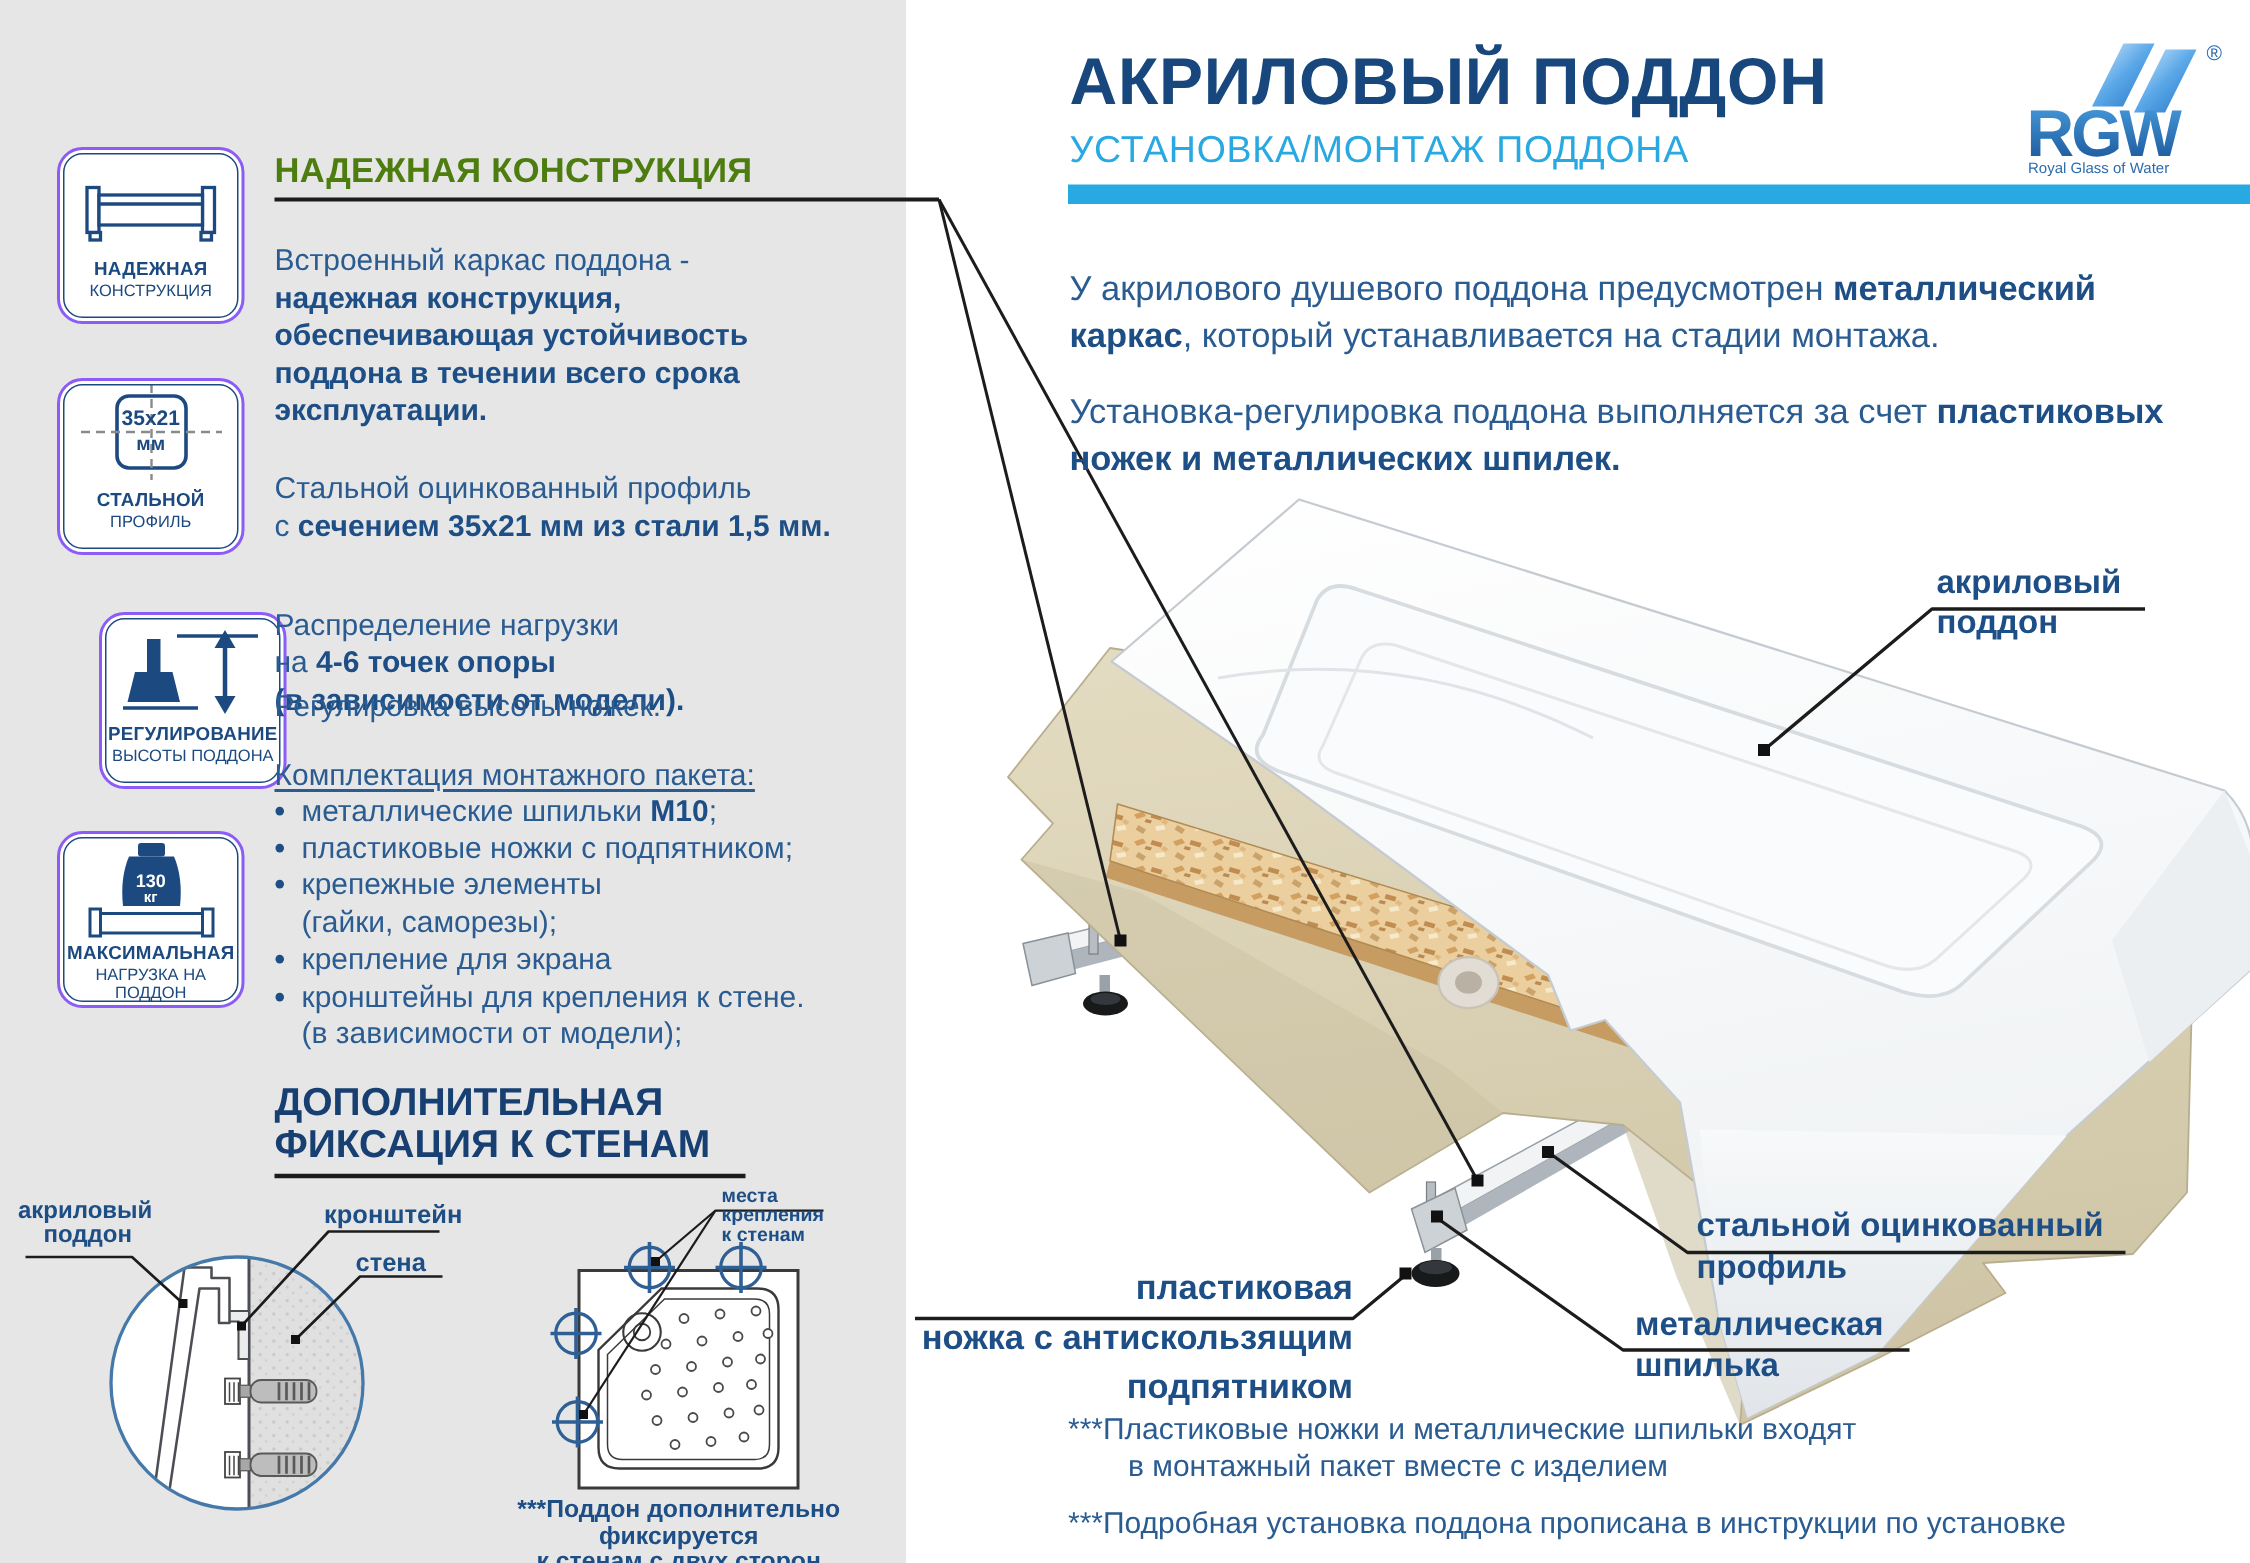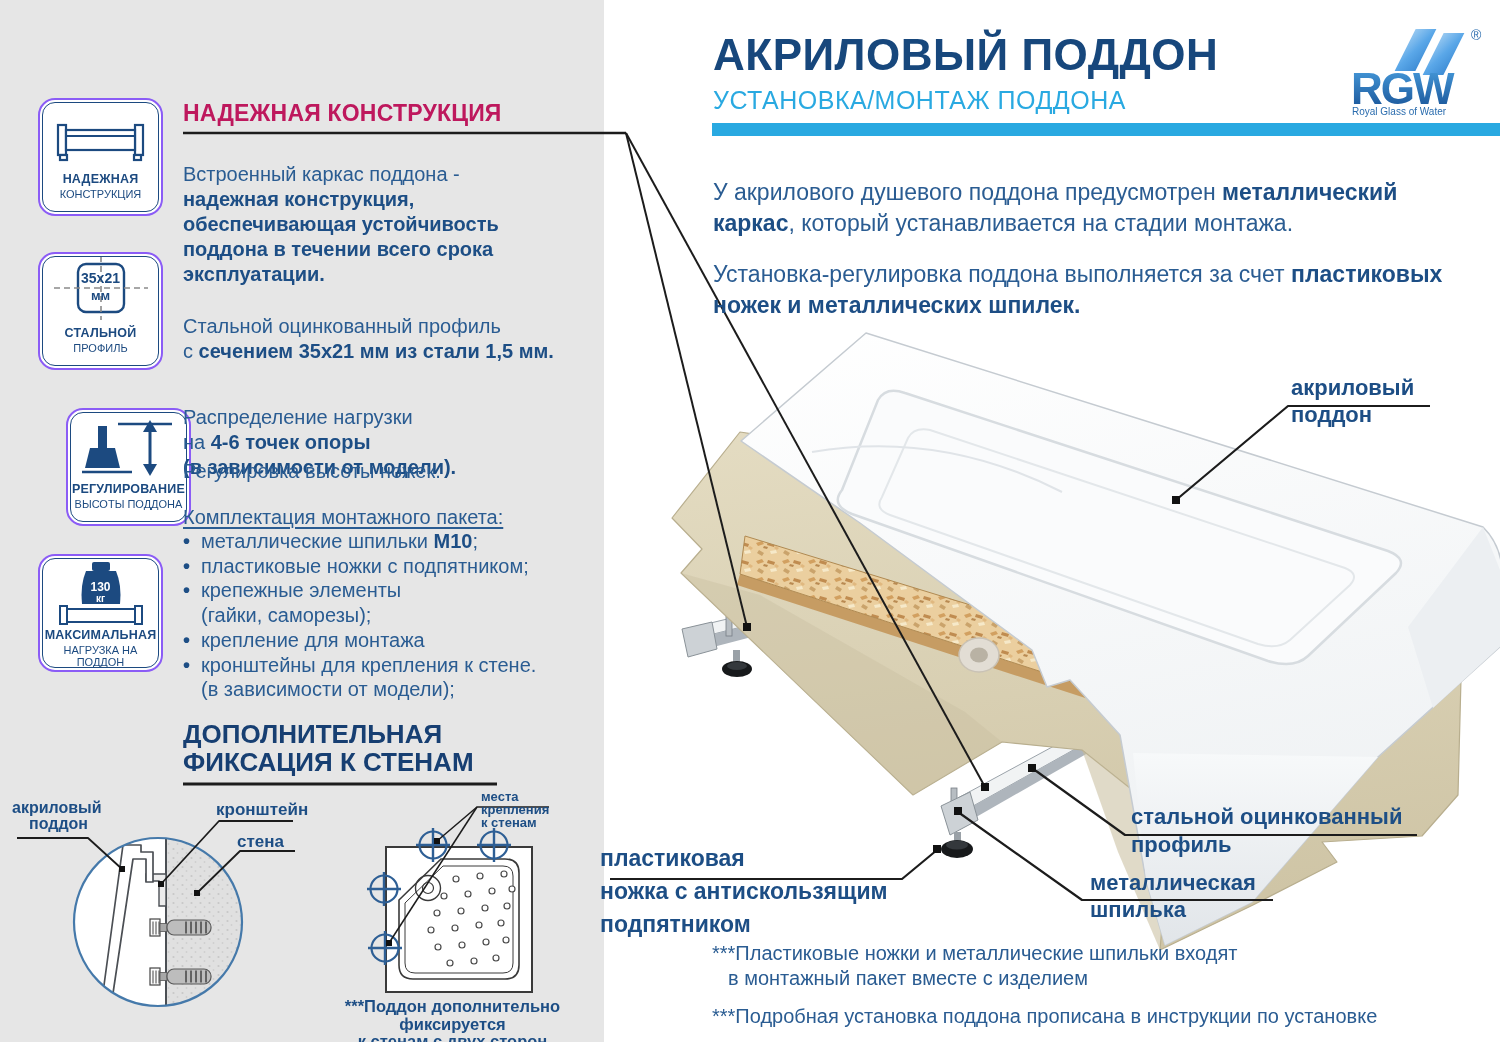--- a/index.html
+++ b/index.html
@@ -11,43 +11,43 @@
   svg.overlay{left:0;top:0;z-index:1;pointer-events:none;}
   .txt{z-index:2;}
   
   .h1{left:713px;top:30px;font-size:44px;font-weight:bold;color:#17477c;letter-spacing:.5px;}
   .h1sub{left:713px;top:86px;font-size:25px;color:#29a9e1;letter-spacing:.5px;}
   .bluebar{left:712px;top:123px;width:788px;height:13px;background:#29a9e1;}
   .intro{left:713px;width:760px;font-size:23px;line-height:31px;color:#2a5c92;}
   .intro b,.leftp b,.bt b{color:#1d4e85;}
   #intro1{top:146px;} #intro2{top:228px;}
   
-  .lefth1{left:183px;top:100px;font-size:23px;font-weight:bold;color:#be185d;letter-spacing:.2px;}
+  .lefth1{left:183px;top:100px;font-size:23px;font-weight:bold;color:#4d7c0f;letter-spacing:.2px;}
   .leftp{left:183px;width:410px;font-size:20px;line-height:25px;color:#2a5c92;}
   #lp1{top:137px;} #lp2{top:289px;} #lp3{top:380px;} #lp4{top:459px;}
   #list-title{top:505px;text-decoration:underline;text-underline-offset:3px;}
   #bullets{left:183px;top:529px;width:420px;font-size:20px;line-height:24.7px;color:#2a5c92;}
   .bullet-row{position:relative;padding-left:18px;}
   .bullet-row:not(.cont)::before{content:"•";position:absolute;left:0;color:#1d4e85;font-weight:bold;}
   .lefth2{left:183px;top:720px;font-size:26px;font-weight:bold;color:#173f72;line-height:28px;}
   
   .lbl{font-weight:bold;color:#1d4e85;}
   #lbl-tray{left:1291px;top:374px;font-size:22px;line-height:27px;}
   #lbl-profile{left:1131px;top:803px;font-size:22px;line-height:28px;}
   #lbl-stud{left:1090px;top:869px;font-size:22px;line-height:27px;}
-  #lbl-leg{left:600px;top:842px;width:302px;font-size:23px;line-height:33px;text-align:left;}
+  #lbl-leg{left:600px;top:842px;width:302px;font-size:23px;line-height:33px;text-align:right;}
   
   #lbl-fixtray{left:12px;top:800px;width:76px;font-size:16px;line-height:15.5px;text-align:right;}
   #lbl-bracket{left:216px;top:800px;font-size:17px;}
   #lbl-wall{left:237px;top:832px;font-size:17px;}
   #lbl-places{left:481px;top:790px;font-size:13px;line-height:13px;}
   #fix-footnote{left:330px;top:998px;width:245px;font-size:16.5px;line-height:17.5px;text-align:center;}
   
   .fn{left:712px;font-size:20px;line-height:25px;color:#2a5c92;}
-  #fn1{top:941px;} #fn1b{left:728px;top:966px;} #fn2{top:1004px;}
+  #fn1{top:941px;} #fn1b{left:752px;top:966px;} #fn2{top:1004px;}
   
   .badge{left:38px;width:121px;height:114px;background:#fff;border:2px solid #8b5cf6;border-radius:17px;}
   .badge::after{content:"";position:absolute;inset:2px;border:1.5px solid #1c4a80;border-radius:13px;}
   .badge svg{position:absolute;left:0;top:0;}
   .blab{position:absolute;left:0;width:100%;text-align:center;color:#1c4a80;}
   .blab1{top:72px;font-size:12.5px;font-weight:bold;letter-spacing:.2px;}
   .blab2{top:88px;font-size:11px;}
   .bdim{position:absolute;left:0;width:100%;text-align:center;color:#1c4a80;font-weight:bold;}
   #badge1{top:98px;} #badge2{top:252px;} #badge3{top:408px;margin-left:28px;} #badge4{top:554px;}
   #b2dim{top:16px;font-size:14px;} #b2unit{top:34px;font-size:13px;}
@@ -351,21 +351,21 @@
   </div>
   <div id="lp4" class="abs txt leftp">Регулировка высоты ножек.</div>
 
   <div id="list-title" class="abs txt leftp">Комплектация монтажного пакета:</div>
 
   <div id="bullets" class="abs txt">
     <div class="bullet-row"><span class="bt"><span>металлические шпильки </span><b>М10</b><span>;</span></span></div>
     <div class="bullet-row"><span class="bt"><span>пластиковые ножки с подпятником;</span></span></div>
     <div class="bullet-row"><span class="bt"><span>крепежные элементы</span></span></div>
     <div class="bullet-row cont"><span class="bt"><span>(гайки, саморезы);</span></span></div>
-    <div class="bullet-row"><span class="bt"><span>крепление для монтажа</span></span></div>
+    <div class="bullet-row"><span class="bt"><span>крепление для экрана</span></span></div>
     <div class="bullet-row"><span class="bt"><span>кронштейны для крепления к стене.</span></span></div>
     <div class="bullet-row cont"><span class="bt"><span>(в зависимости от модели);</span></span></div>
   </div>
 
   <div class="abs txt lefth2 pre">ДОПОЛНИТЕЛЬНАЯ
 ФИКСАЦИЯ К СТЕНАМ</div>
 
   <div id="lbl-fixtray" class="abs txt lbl pre">акриловый
 поддон</div>
   <div id="lbl-bracket" class="abs txt lbl">кронштейн</div>

